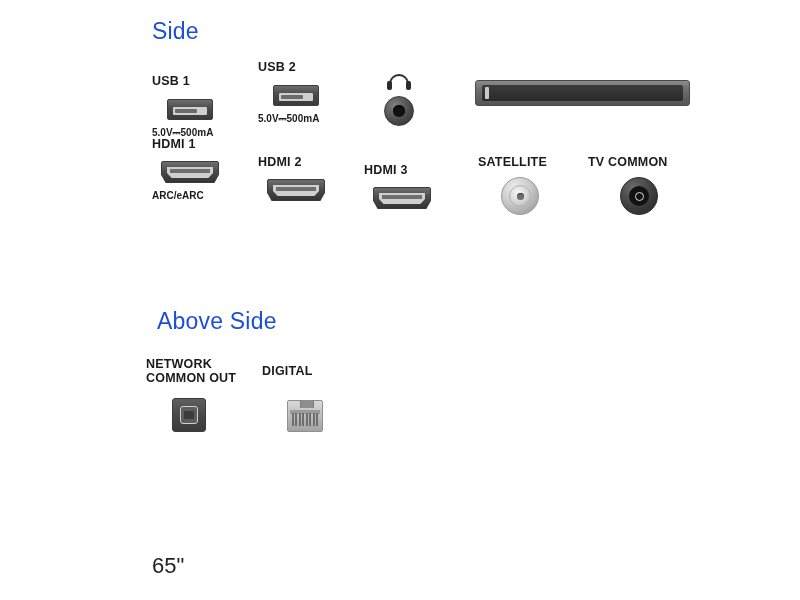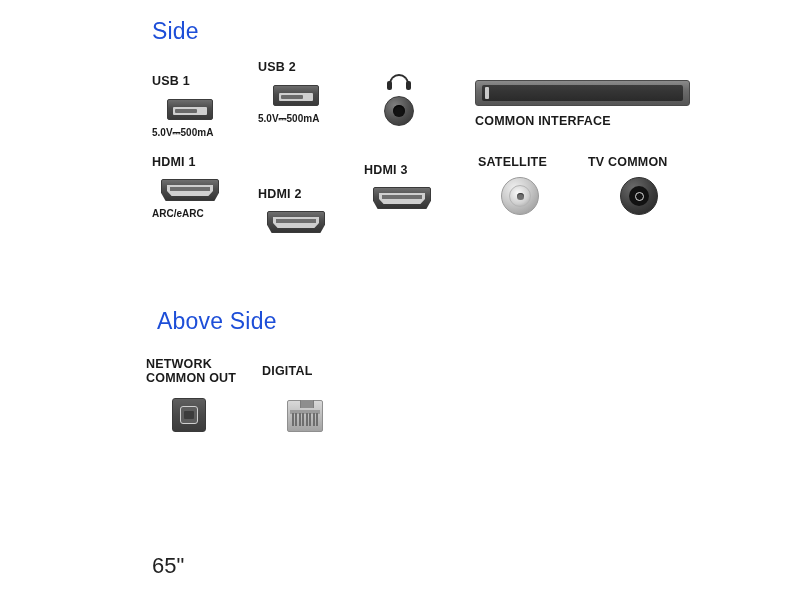--- a/index.html
+++ b/index.html
@@ -366,34 +366,33 @@
       </div>
   </div>
 </div>
 
 <div class="port-group" style="left:475px; top:80px; width:215px;">
   <div class="port-art">
     <div class="ci-slot">
         <div class="ci-slot-inner"></div>
       </div>
   </div>
-  <div class="port-label" style="margin-top:8px;">COMMON INTERFACE</div>
-</div>
-
-<div class="port-group" style="left:152px; top:155px; width:76px;">
+</div>
+
+<div class="port-group" style="left:152px; top:137px; width:76px;">
   <div class="port-label">HDMI 1</div>
   <div class="port-art" style="height:30px; margin-top:6px;">
     <div class="hdmi">
         <div class="hdmi-inner"></div>
       </div>
   </div>
   <div class="port-sub">ARC/eARC</div>
 </div>
 
-<div class="port-group" style="left:258px; top:155px; width:76px;margin-top:32px;">
+<div class="port-group" style="left:258px; top:155px; width:76px;">
   <div class="port-label">HDMI 2</div>
   <div class="port-art" style="height:30px; margin-top:6px;">
     <div class="hdmi">
         <div class="hdmi-inner"></div>
       </div>
   </div>
 </div>
 
 <div class="port-group" style="left:364px; top:163px; width:76px;">
   <div class="port-label">HDMI 3</div>

